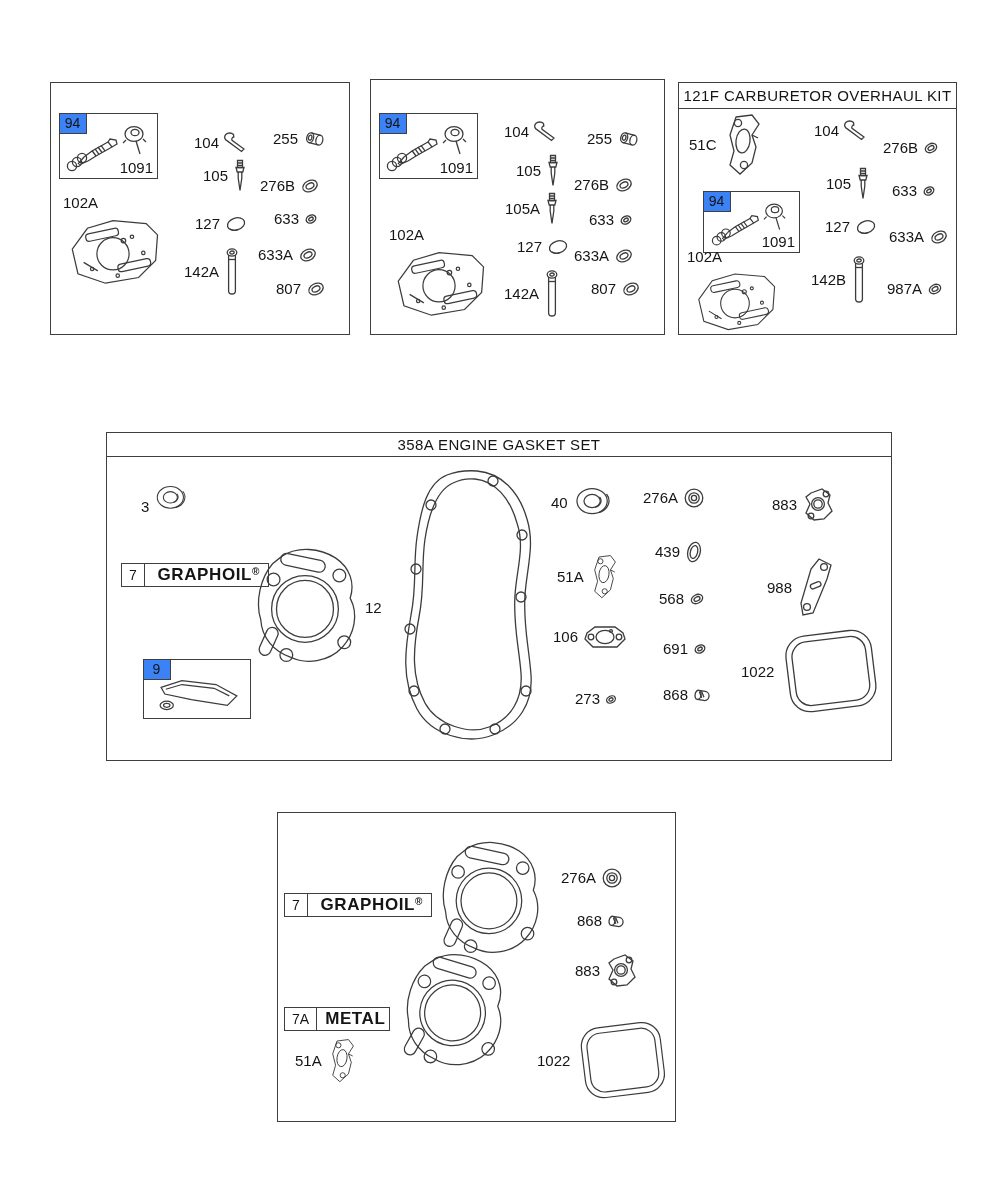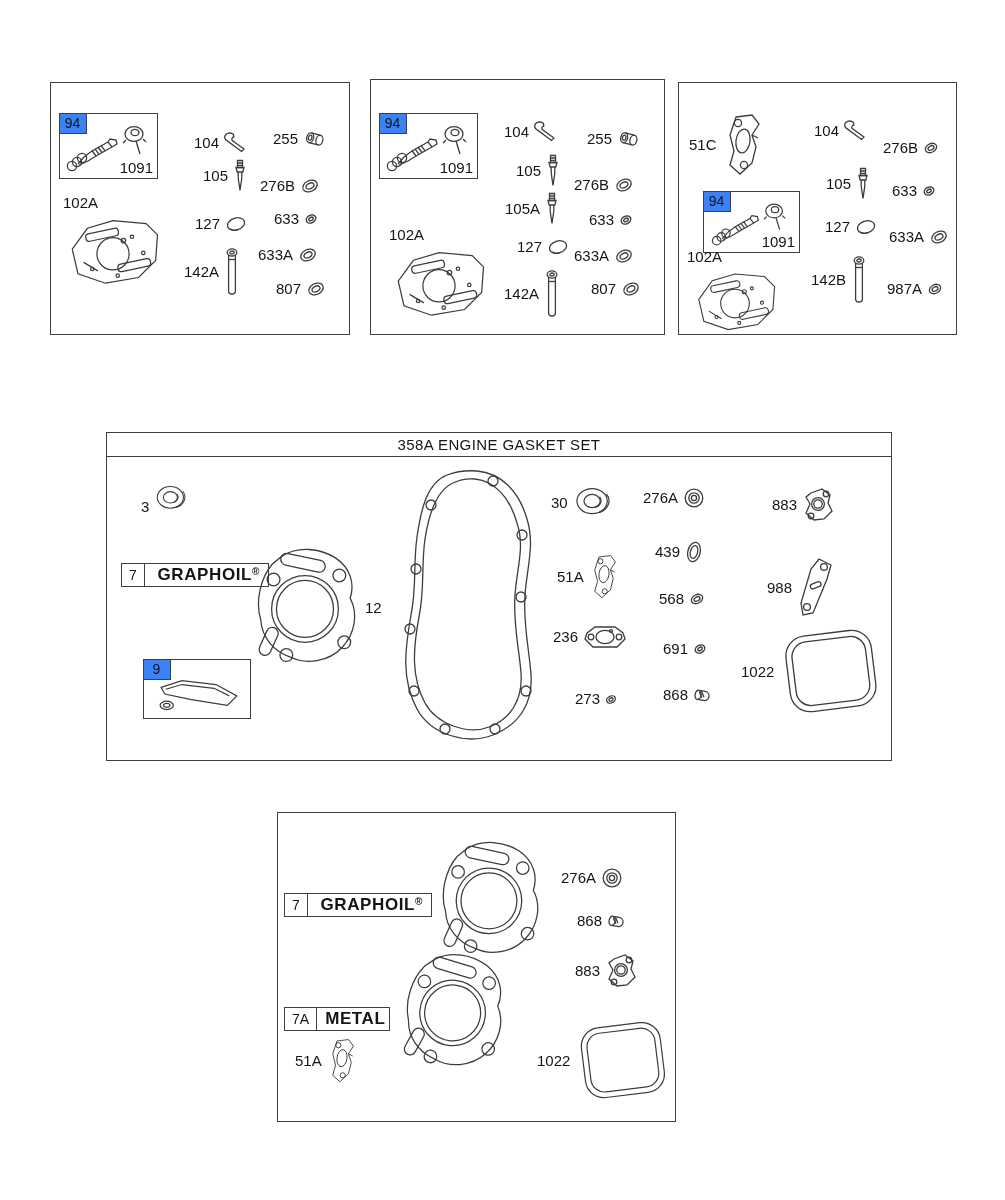--- a/index.html
+++ b/index.html
@@ -343,20 +343,21 @@
     </div>
     <div class="part" style="left:220px;top:200px">
       <span class="lbl">807</span>
       <svg class="icon" width="20" height="18">
           <use href="#sym-oring-lg"></use>
         </svg>
     </div>
   </div>
 
   <div class="box" style="left:678px;top:82px;width:277px;height:251px">
+    <div class="box-header" style="height:25px">121F CARBURETOR OVERHAUL KIT</div>
     <div class="part" style="left:10px;top:30px">
       <span class="lbl">51C</span>
       <svg class="icon" width="42" height="64">
           <use href="#sym-intake"></use>
         </svg>
     </div>
     <div class="inset" style="left:24px;top:108px;width:95px;height:60px">
       <div class="corner-badge">
           <span>94</span>
         </div>
@@ -447,21 +448,21 @@
     <svg class="icon lone" style="left:142px;top:110px" width="110" height="124">
         <use href="#sym-head"></use>
       </svg>
     <div class="part" style="left:258px;top:34px">
       <span class="lbl">12</span>
       <svg class="icon" width="152" height="282">
           <use href="#sym-crankcase"></use>
         </svg>
     </div>
     <div class="part" style="left:444px;top:52px">
-      <span class="lbl">30</span>
+      <span class="lbl">40</span>
       <svg class="icon" width="42" height="36">
           <use href="#sym-seal"></use>
         </svg>
     </div>
     <div class="part" style="left:536px;top:54px">
       <span class="lbl">276A</span>
       <svg class="icon" width="22" height="22">
           <use href="#sym-grommet"></use>
         </svg>
     </div>
@@ -489,21 +490,21 @@
           <use href="#sym-bracket"></use>
         </svg>
     </div>
     <div class="part" style="left:552px;top:158px">
       <span class="lbl">568</span>
       <svg class="icon" width="16" height="14">
           <use href="#sym-oring-md"></use>
         </svg>
     </div>
     <div class="part" style="left:446px;top:190px">
-      <span class="lbl">236</span>
+      <span class="lbl">106</span>
       <svg class="icon" width="44" height="28">
           <use href="#sym-flange"></use>
         </svg>
     </div>
     <div class="part" style="left:556px;top:208px">
       <span class="lbl">691</span>
       <svg class="icon" width="14" height="12">
           <use href="#sym-oring-sm"></use>
         </svg>
     </div>

